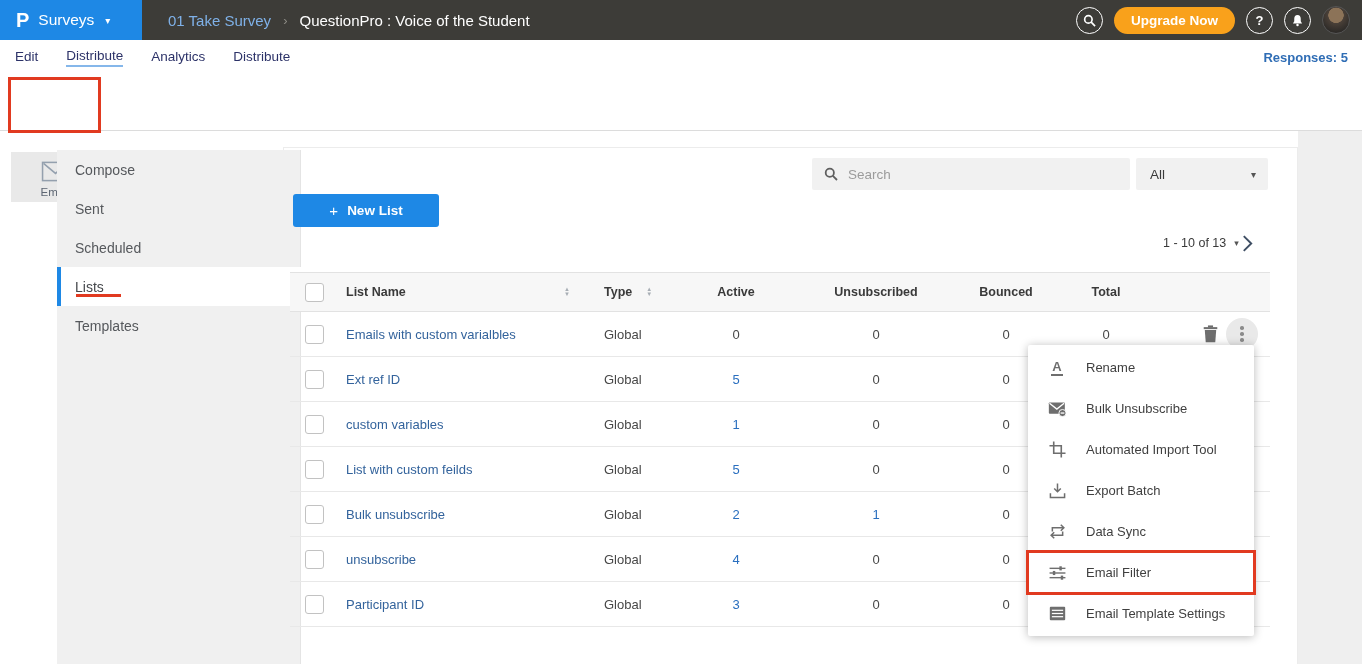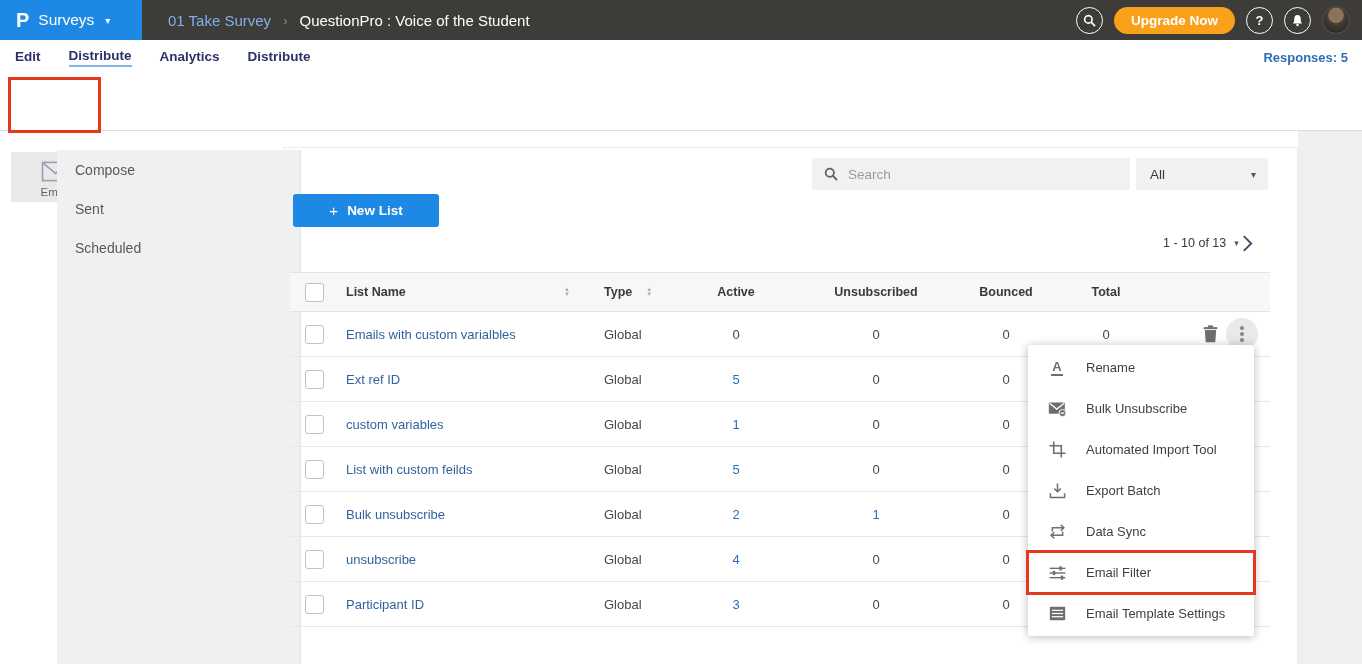--- a/index.html
+++ b/index.html
@@ -18,21 +18,21 @@
   .crumb-sep { color:#8D8C86; font-size:13px; }
   .crumb-page { color:#FFFFFF; font-size:15px; }
   .top-actions { position:absolute; right:12px; top:0; height:40px; display:flex; align-items:center; gap:11px; }
   .ring { width:27px; height:27px; border:1.6px solid #fff; border-radius:50%; display:flex; align-items:center; justify-content:center; cursor:pointer; color:#fff; font-size:13px; font-weight:bold; }
   .upgrade { height:27px; padding:0 17px; border-radius:14px; background:#F9A11B; color:#fff; font-size:13.5px; font-weight:bold; display:flex; align-items:center; cursor:pointer; }
   .avatar { width:28px; height:28px; border-radius:50%; cursor:pointer; background:radial-gradient(circle at 50% 32%, #8c7358 34%, #4a4038 36%, #2e2b28 75%); border:1px solid #555; }
 
   
   .navrow { position:absolute; left:0; top:40px; width:1362px; height:34px; background:#fff; }
   .navitems { position:absolute; left:15px; top:0; height:34px; display:flex; gap:28px; align-items:center; }
-  .navitem { color:#2C3268; font-size:13.5px; font-weight:bold; cursor:pointer; padding-bottom:2px; }
+  .navitem { color:#2C3268; font-size:13.5px; font-weight:normal; cursor:pointer; padding-bottom:2px; }
   .navitem.active { border-bottom:2px solid #85B7EA; }
   .responses { position:absolute; right:14px; top:0; height:34px; display:flex; align-items:center; color:#2F6DB5; font-size:13px; font-weight:bold; }
 
   
   .toolbar { position:absolute; left:0; top:74px; width:1362px; height:57px; background:#fff; border-bottom:1px solid #DCDCDC; }
   .chan { position:absolute; top:78px; height:50px; width:88px; display:flex; flex-direction:column; align-items:center; justify-content:center; gap:3px; cursor:pointer; }
   .chan .icon { height:26px; display:flex; align-items:flex-end; }
   .chan .clabel { font-size:11.5px; color:#5D6673; }
   .chan.selected { background:#E9E9E9; }
   .urlbox { position:absolute; left:988px; top:84px; width:268px; height:30px; background:#F0F0F0; border:1px solid #C8C8C8; border-radius:3px; display:flex; align-items:center; }
@@ -241,20 +241,27 @@
 
   <aside class="sidebar">
     <div class="sitem">
         <span>Compose</span>
       </div>
     <div class="sitem">
         <span>Sent</span>
       </div>
     <div class="sitem">
         <span>Scheduled</span>
+      </div>
+    <div class="sitem active">
+      <span>Lists</span>
+      <i class="red-underline"></i>
+    </div>
+    <div class="sitem">
+        <span>Templates</span>
       </div>
   </aside>
 
   <div class="searchbox">
     <svg viewBox="0 0 14 14" width="14" height="14">
         <circle cx="5.8" cy="5.8" r="4.1" fill="none" stroke="#5F5F5F" stroke-width="1.8"></circle>
         <line x1="8.9" y1="8.9" x2="13" y2="13" stroke="#5F5F5F" stroke-width="1.8"></line>
       </svg>
     <input type="text" placeholder="Search" style="">
   </div>

